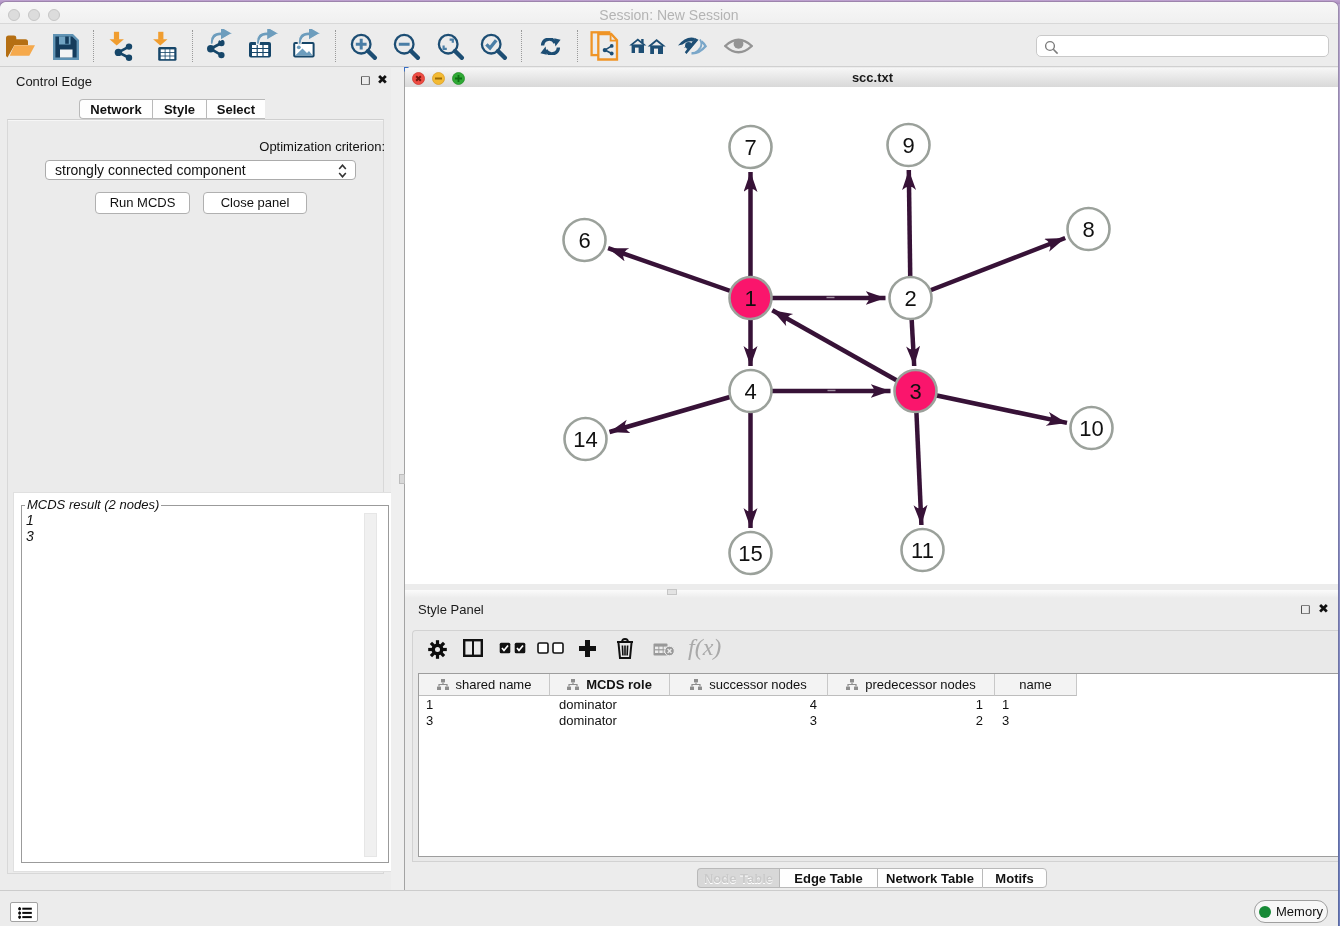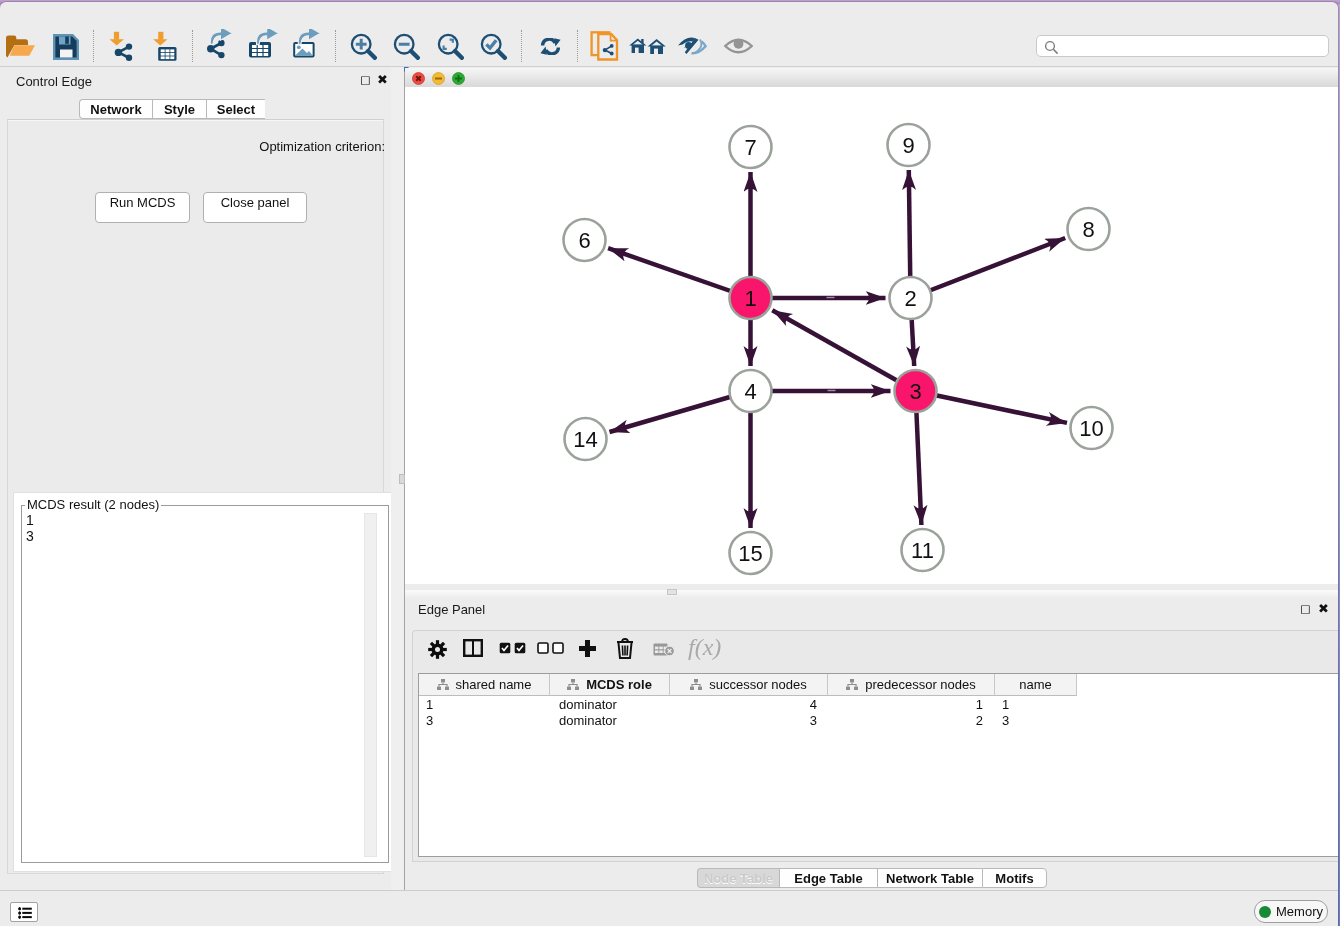--- a/index.html
+++ b/index.html
@@ -22,23 +22,23 @@
 .wbtn { top:4px; font-size:13px; color:#111; }
 .tabs { height:20px; font-size:13px; font-weight:bold; }
 .tab { float:left; height:20px; line-height:19px; text-align:center; background:#fefefe; border:1px solid #b9b9b9; border-right:none; color:#111; }
 .tab.first { border-radius:4px 0 0 4px; }
 .tab.last { border-radius:0 4px 4px 0; border-right:1px solid #b9b9b9; }
 .tab.sel { background:#d8d8d8; color:#cacaca; text-shadow:0 1px 0 #fff; }
 #cp-tabs { left:79px; top:31px; width:225px; }
 #cp-panel { left:7px; top:51px; width:377px; height:755px; border:1px solid #d8d8d8; border-top:1px solid #cfcfcf; background:#ebebeb; box-shadow: inset 0 1px 0 #f6f6f6; }
 #opt-label { left:0; top:19px; width:377px; text-align:right; font-size:13px; color:#111; }
 #combo { left:37px; top:40px; width:311px; height:20px; background:#fff; border:1px solid #ababab; border-radius:4px; font-size:14px; line-height:18px; padding-left:9px; color:#111; }
-.btn { height:31px; background:#fff; border:1px solid #b0b0b0; border-radius:4px; text-align:center; font-size:13px; line-height:19px; color:#111; }
+.btn { height:22px; background:#fff; border:1px solid #b0b0b0; border-radius:4px; text-align:center; font-size:13px; line-height:19px; color:#111; }
 #mcds-box { left:5px; top:372px; width:379px; height:380px; background:#fff; border:1px solid #e0e0e0; }
-#mcds-fs { left:7px; top:12px; width:368px; height:358px; border:1px solid #9b9b9b; }
+#mcds-fs { left:7px; top:12px; width:368px; height:358px; border:1px solid #9b9b9b;font-style:italic; }
 #mcds-label { left:3px; top:-9px; background:#fff; padding:0 2px; font-size:13px; color:#111; }
 #mcds-text { left:4px; top:7px; font-size:14px; line-height:15.5px; color:#111; }
 #mcds-scroll { left:342px; top:7px; width:13px; height:344px; background:#f0f0f0; border:1px solid #e6e6e6; }
 
 #vdiv { left:391px; top:66px; width:14px; height:822px; background:#efefef; border-right:1px solid #a3a3a3; }
 #vdiv-h { left:399px; top:472px; width:6px; height:10px; background:#d9d9d9; border:1px solid #bdbdbd; }
 #hdiv { left:405px; top:588px; width:935px; height:8px; background:linear-gradient(#fbfbfb,#ececec); }
 #hdiv-h { left:667px; top:587px; width:10px; height:6px; background:#e3e3e3; border:1px solid #c6c6c6; }
 
 #net { left:405px; top:66px; width:935px; height:522px; }
@@ -55,20 +55,26 @@
 #tp-tabs { left:292px; top:270px; width:354px; }
 
 #status { left:0; top:888px; width:1338px; height:38px; background:#ececec; border-top:1px solid #cccccc; }
 #sbtn { left:10px; top:11px; width:28px; height:20px; background:#fff; border:1px solid #a2a2a2; border-radius:2px; }
 #membtn { left:1254px; top:9px; width:74px; height:23px; background:#f7f7f7; border:1px solid #9f9f9f; border-radius:11px; font-size:13px; line-height:21px; text-align:center; color:#111; }
 </style>
 </head>
 <body>
 <div id="deskstrip" class="abs"></div>
 <div id="window" class="abs">
+  <div id="titlebar" class="abs">
+    <div class="tl abs" style="left:8px;"></div>
+    <div class="tl abs" style="left:28px;"></div>
+    <div class="tl abs" style="left:48px;"></div>
+    <div id="title-text" class="abs">Session: New Session</div>
+  </div>
   <div id="toolbar" class="abs">
     <div class="tsep abs" style="left:93px;"></div>
     <div class="tsep abs" style="left:192px;"></div>
     <div class="tsep abs" style="left:335px;"></div>
     <div class="tsep abs" style="left:521px;"></div>
     <div class="tsep abs" style="left:577px;"></div>
 
     <svg class="abs" style="left:4px;top:9px;" width="34" height="25" viewBox="0 0 34 25">
       <path d="M2 22 L2 4 Q2 1.5 4.5 1.5 L10 1.5 Q12.3 1.5 12.3 3.8 L12.3 5.2 L21.5 5.2 Q24 5.2 24 7.7 L24 11 L10.5 11 L3.5 23.5 Z" fill="#b56f13"></path>
       <path d="M10.4 11.3 L31 11.3 L25.3 21.8 L5.7 21.8 Z" fill="#f5a94c"></path>
@@ -226,20 +232,26 @@
     <div class="wbtn abs" style="left:360px;">◻</div>
     <div class="wbtn abs" style="left:377px;">✖</div>
     <div id="cp-tabs" class="tabs abs">
       <div class="tab first" style="width:73px;">Network</div>
       <div class="tab" style="width:54px;">Style</div>
       <div class="tab" style="width:59px;">Select</div>
       <div class="tab last sel" style="width:57px;padding-left:22px;">MCDS</div>
     </div>
     <div id="cp-panel" class="abs">
       <div id="opt-label" class="abs">Optimization criterion:</div>
+      <div id="combo" class="abs">strongly connected component
+        <svg class="abs" style="right:8px;top:3px;" width="9" height="14" viewBox="0 0 9 14">
+          <path d="M1.2 5 L4.5 1.2 L7.8 5" fill="none" stroke="#333" stroke-width="1.6"></path>
+          <path d="M1.2 9 L4.5 12.8 L7.8 9" fill="none" stroke="#333" stroke-width="1.6"></path>
+        </svg>
+      </div>
       <div class="btn abs" style="left:87px; top:72px; width:95px;">Run MCDS</div>
       <div class="btn abs" style="left:195px; top:72px; width:104px;">Close panel</div>
       <div id="mcds-box" class="abs">
         <div id="mcds-fs" class="abs">
           <div id="mcds-label" class="abs">MCDS result (2 nodes)</div>
           <div id="mcds-text" class="abs">1<br>3</div>
           <div id="mcds-scroll" class="abs"></div>
         </div>
       </div>
     </div>
@@ -254,20 +266,21 @@
   <div id="net" class="abs">
     <div id="net-title" class="abs">
       <svg class="abs" style="left:7px;top:4px;" width="53" height="13" viewBox="0 0 53 13">
         <circle cx="6.5" cy="6.5" r="6" fill="#ee4c43" stroke="#ce3a31" stroke-width="0.8"></circle>
         <path d="M4.2 4.2 L8.8 8.8 M8.8 4.2 L4.2 8.8" stroke="#73150d" stroke-width="2"></path>
         <circle cx="26.5" cy="6.5" r="6" fill="#f3ba33" stroke="#dba028" stroke-width="0.8"></circle>
         <line x1="23" y1="6.5" x2="30" y2="6.5" stroke="#9a6b06" stroke-width="1.8"></line>
         <circle cx="46.5" cy="6.5" r="6" fill="#2fa935" stroke="#27922c" stroke-width="0.8"></circle>
         <path d="M43 6.5 H50 M46.5 3 V10" stroke="#0e6f14" stroke-width="1.8"></path>
       </svg>
+      <div id="net-title-text" class="abs">scc.txt</div>
     </div>
     <div id="canvas" class="abs">
       <svg width="935" height="497" viewBox="0 0 935 497">
         <g transform="translate(1.5,1)">
         <defs>
           <marker id="arr" markerUnits="userSpaceOnUse" markerWidth="22" markerHeight="16" refX="20" refY="7" orient="auto">
             <path d="M0 0 Q7 7 0 14 L20 7 Z" fill="#371237"></path>
           </marker>
         </defs>
         <g stroke="#371237" stroke-width="4.5" marker-end="url(#arr)">
@@ -317,21 +330,21 @@
         </g>
         </g>
       </svg>
     </div>
   </div>
 
   <div id="hdiv" class="abs"></div>
   <div id="hdiv-h" class="abs"></div>
 
   <div id="tp" class="abs">
-    <div id="tp-title" class="abs">Edge Panel</div>
+    <div id="tp-title" class="abs">Style Panel</div>
     <div class="wbtn abs" style="left:895px; top:3px;">◻</div>
     <div class="wbtn abs" style="left:913px; top:3px;">✖</div>
     <div class="abs" style="left:7px; top:32px; width:928px; height:232px; background:#e9e9e9; border:1px solid #d2d2d2; border-right:none; border-radius:4px 0 0 0;"></div>
 
     <svg class="abs" style="left:23px;top:42px;" width="19" height="19" viewBox="0 0 19 19">
       <g fill="#0c0c0c">
         <circle cx="9.5" cy="9.5" r="6"></circle>
         <g>
           <rect x="7.9" y="0.2" width="3.2" height="4"></rect>
           <rect x="7.9" y="14.8" width="3.2" height="4"></rect>

